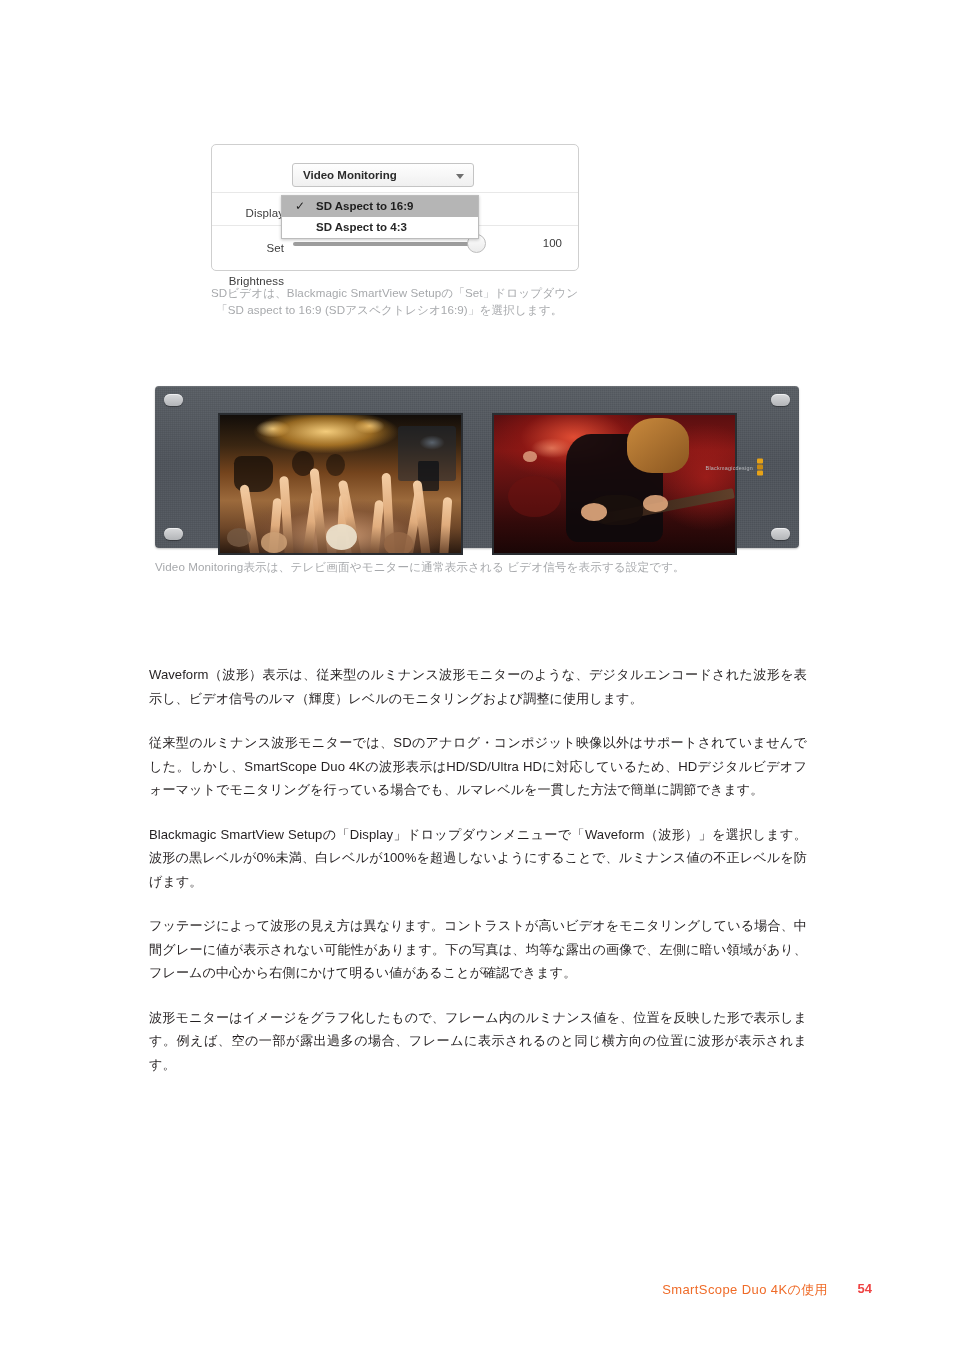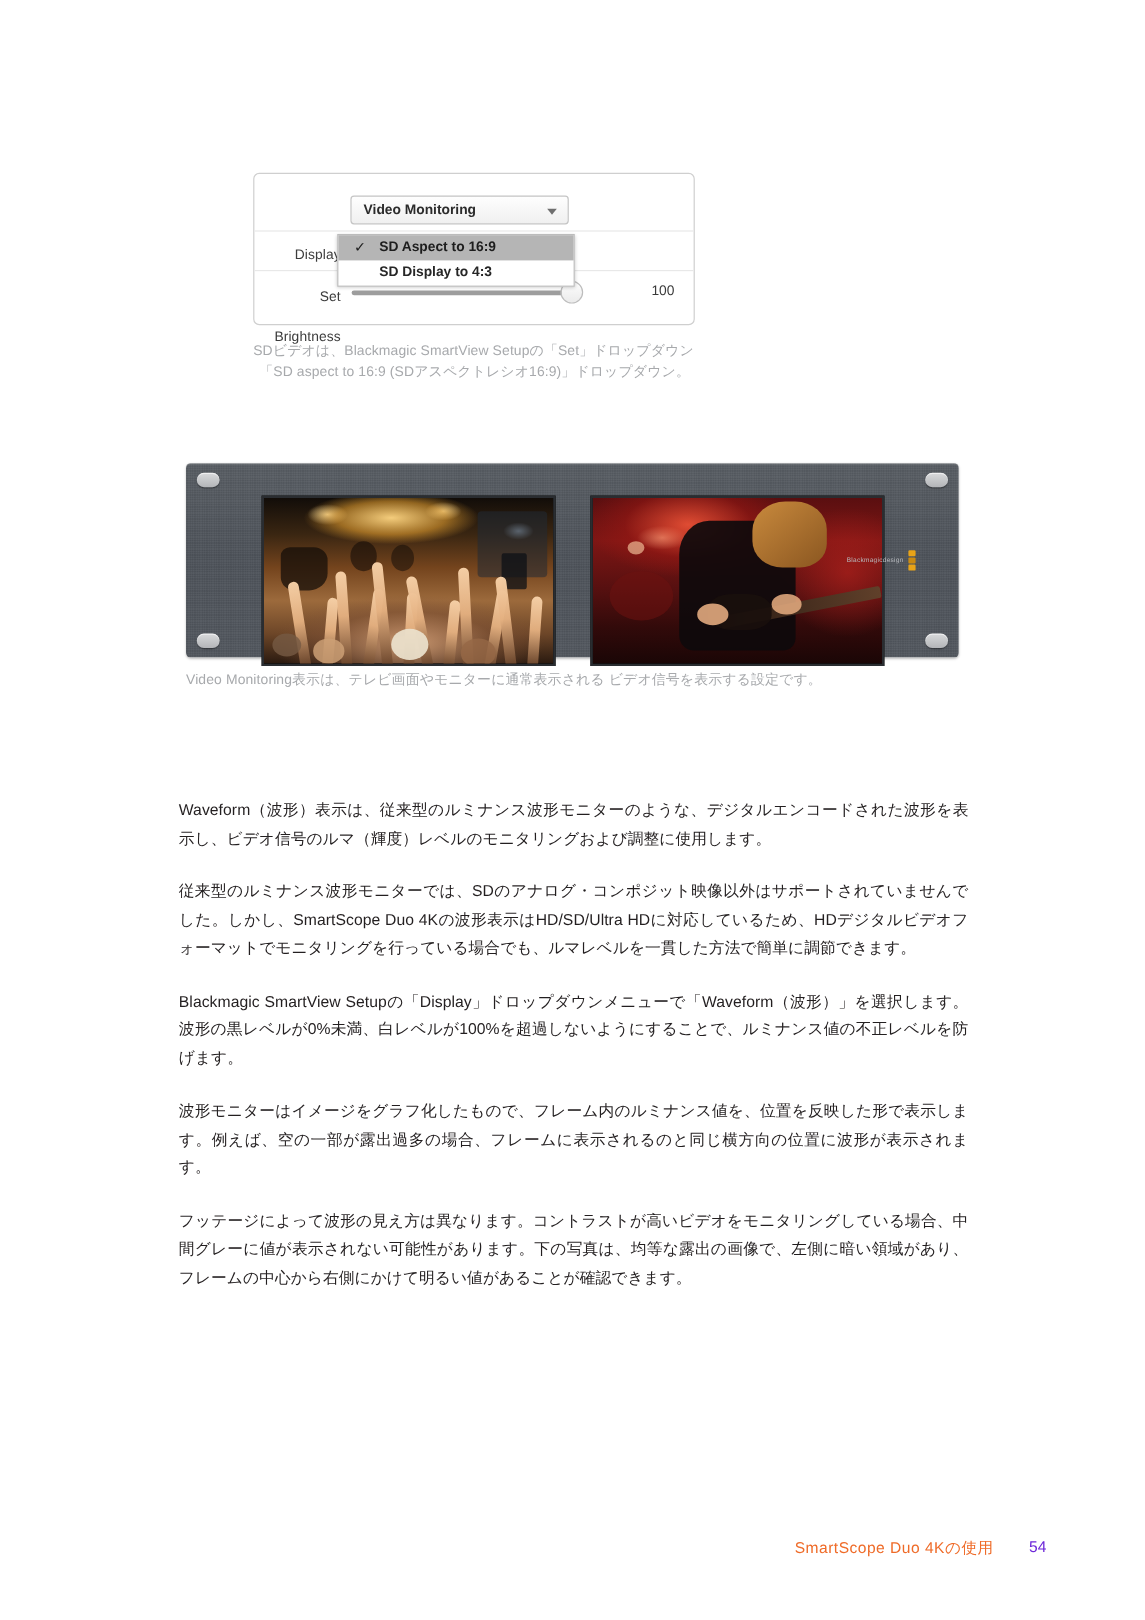--- a/index.html
+++ b/index.html
@@ -306,22 +306,22 @@
     font-size: 13px;
     color: #ef6b28;
     letter-spacing: .4px;
     white-space: nowrap;
   }
   .footer-page {
     position: absolute;
     right: 82px;
     top: 0;
     font-size: 13px;
-    font-weight: normal;
-    color: #6d28d9;
+    font-weight: bold;
+    color: #ef4444;
   }
 </style>
 </head>
 <body>
 
 <div class="dialog">
 
   <div class="dlg-row r1">
     <div class="dlg-label">Display</div>
     <div class="select-box">
@@ -344,28 +344,28 @@
     <div class="slider-knob"></div>
     <div class="slider-value">100</div>
   </div>
 
   <div class="popup">
     <div class="popup-item selected">
       <span class="tick">✓</span>
       <span>SD Aspect to 16:9</span>
     </div>
     <div class="popup-item">
-      <span>SD Display to 4:3</span>
+      <span>SD Aspect to 4:3</span>
     </div>
   </div>
 </div>
 
 <div class="caption caption-1">
   <span class="cl">SDビデオは、Blackmagic SmartView Setupの「Set」ドロップダウン</span>
-  <span class="cl indent">「SD aspect to 16:9 (SDアスペクトレシオ16:9)」ドロップダウン。</span>
+  <span class="cl indent">「SD aspect to 16:9 (SDアスペクトレシオ16:9)」を選択します。</span>
 </div>
 
 <div class="device">
   <span class="screw tl"></span>
   <span class="screw bl"></span>
   <span class="screw tr"></span>
   <span class="screw br"></span>
 
   <div class="screen left">
     <div class="screen-inner scr-a">
@@ -423,20 +423,20 @@
     </span>
   </div>
 </div>
 
 <div class="caption caption-2">Video Monitoring表示は、テレビ画面やモニターに通常表示される ビデオ信号を表示する設定です。</div>
 
 <div class="body-copy">
   <p>Waveform（波形）表示は、従来型のルミナンス波形モニターのような、デジタルエンコードされた波形を表示し、ビデオ信号のルマ（輝度）レベルのモニタリングおよび調整に使用します。</p>
   <p>従来型のルミナンス波形モニターでは、SDのアナログ・コンポジット映像以外はサポートされていませんでした。しかし、SmartScope Duo 4Kの波形表示はHD/SD/Ultra HDに対応しているため、HDデジタルビデオフォーマットでモニタリングを行っている場合でも、ルマレベルを一貫した方法で簡単に調節できます。</p>
   <p>Blackmagic SmartView Setupの「Display」ドロップダウンメニューで「Waveform（波形）」を選択します。波形の黒レベルが0%未満、白レベルが100%を超過しないようにすることで、ルミナンス値の不正レベルを防げます。</p>
+  <p>フッテージによって波形の見え方は異なります。コントラストが高いビデオをモニタリングしている場合、中間グレーに値が表示されない可能性があります。下の写真は、均等な露出の画像で、左側に暗い領域があり、フレームの中心から右側にかけて明るい値があることが確認できます。</p>
   <p>波形モニターはイメージをグラフ化したもので、フレーム内のルミナンス値を、位置を反映した形で表示します。例えば、空の一部が露出過多の場合、フレームに表示されるのと同じ横方向の位置に波形が表示されます。</p>
-  <p>フッテージによって波形の見え方は異なります。コントラストが高いビデオをモニタリングしている場合、中間グレーに値が表示されない可能性があります。下の写真は、均等な露出の画像で、左側に暗い領域があり、フレームの中心から右側にかけて明るい値があることが確認できます。</p>
 </div>
 
 <div class="footer">
   <span class="footer-chapter">SmartScope Duo 4Kの使用</span>
   <span class="footer-page">54</span>
 </div>
 
 </body></html>

